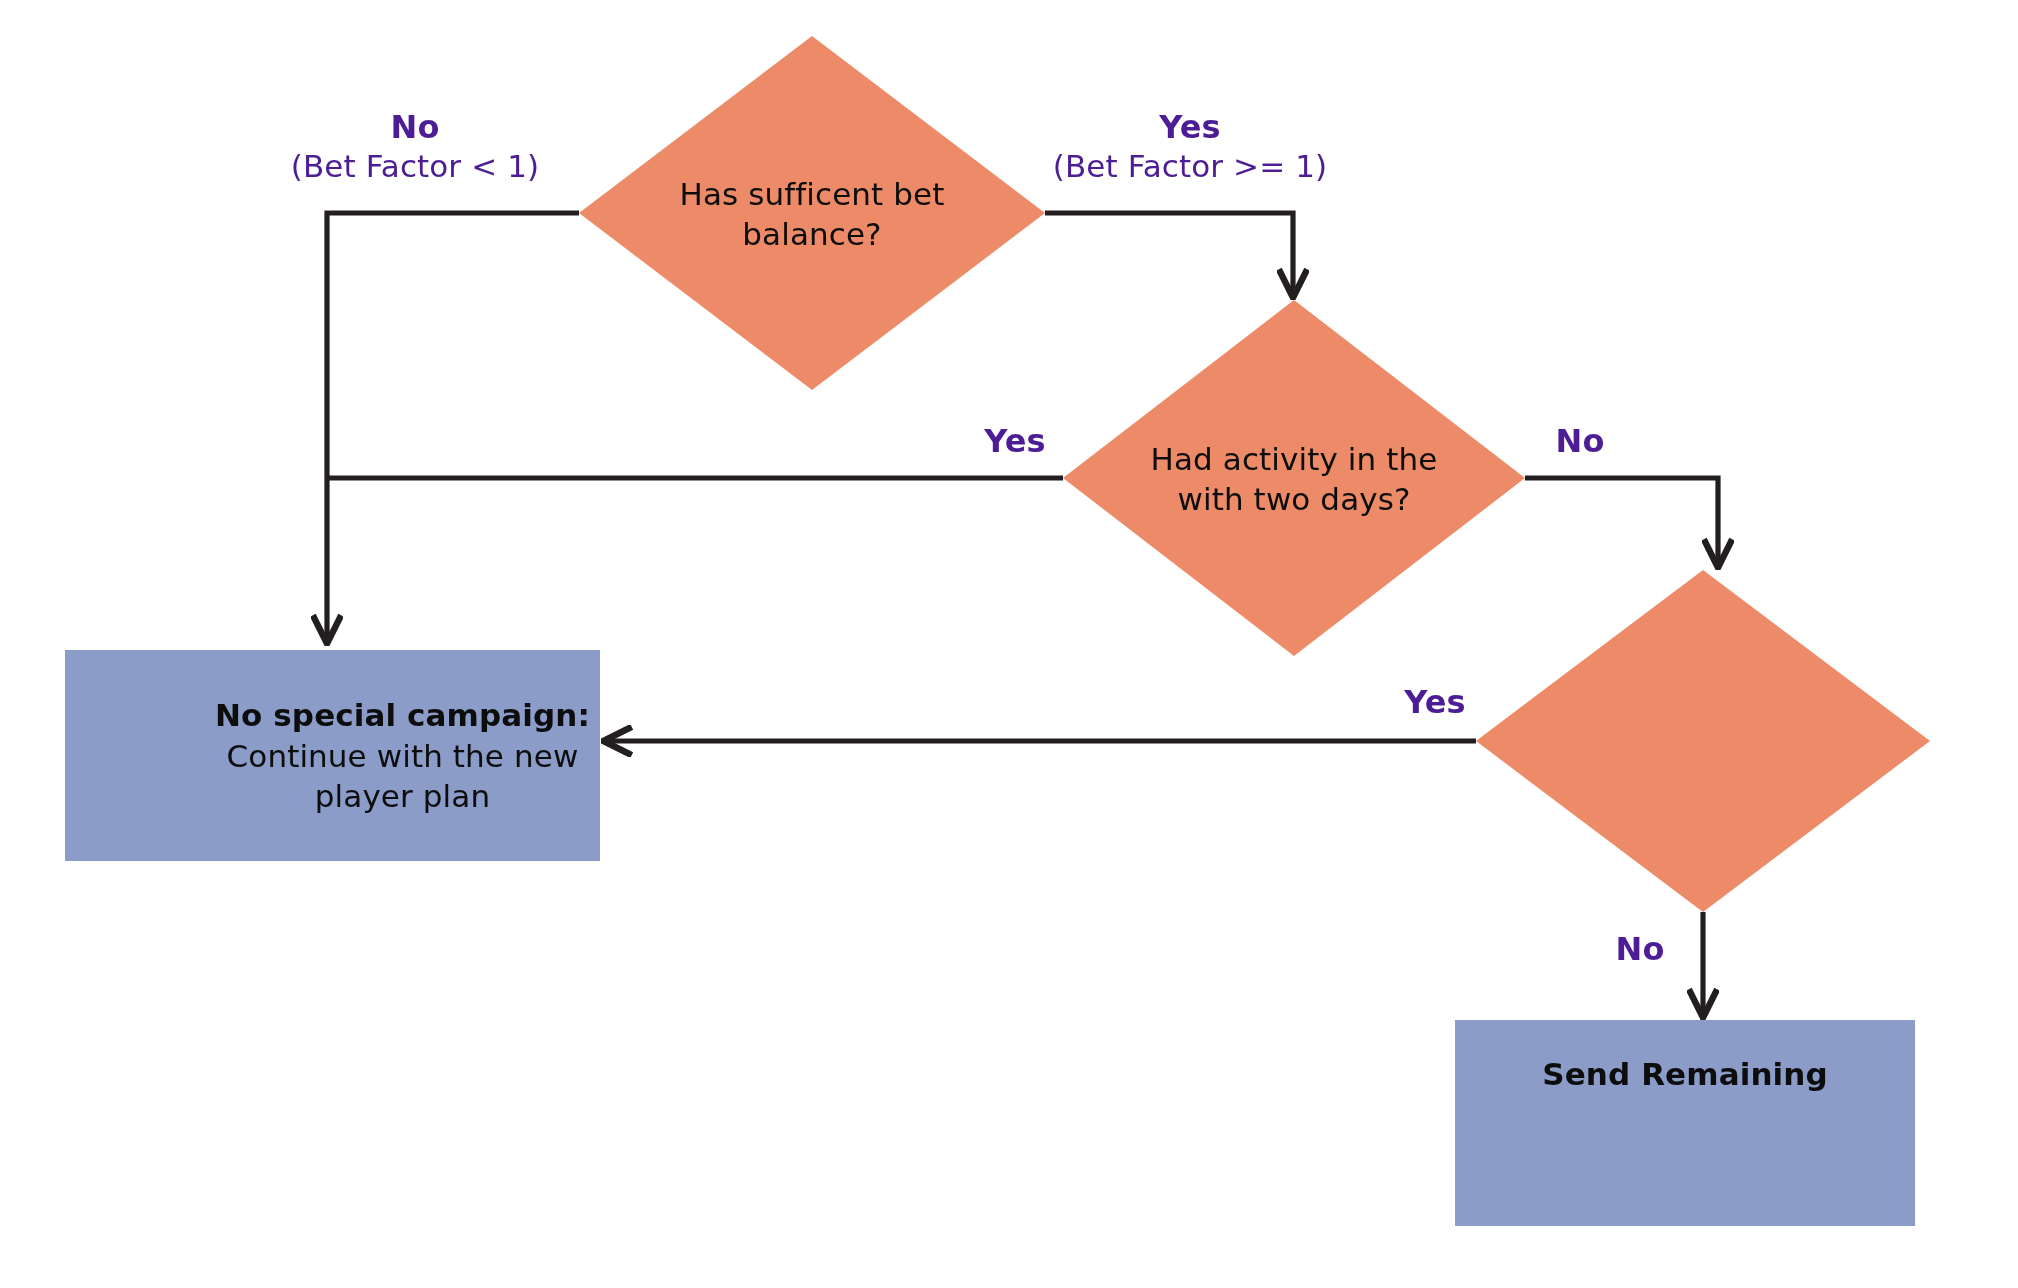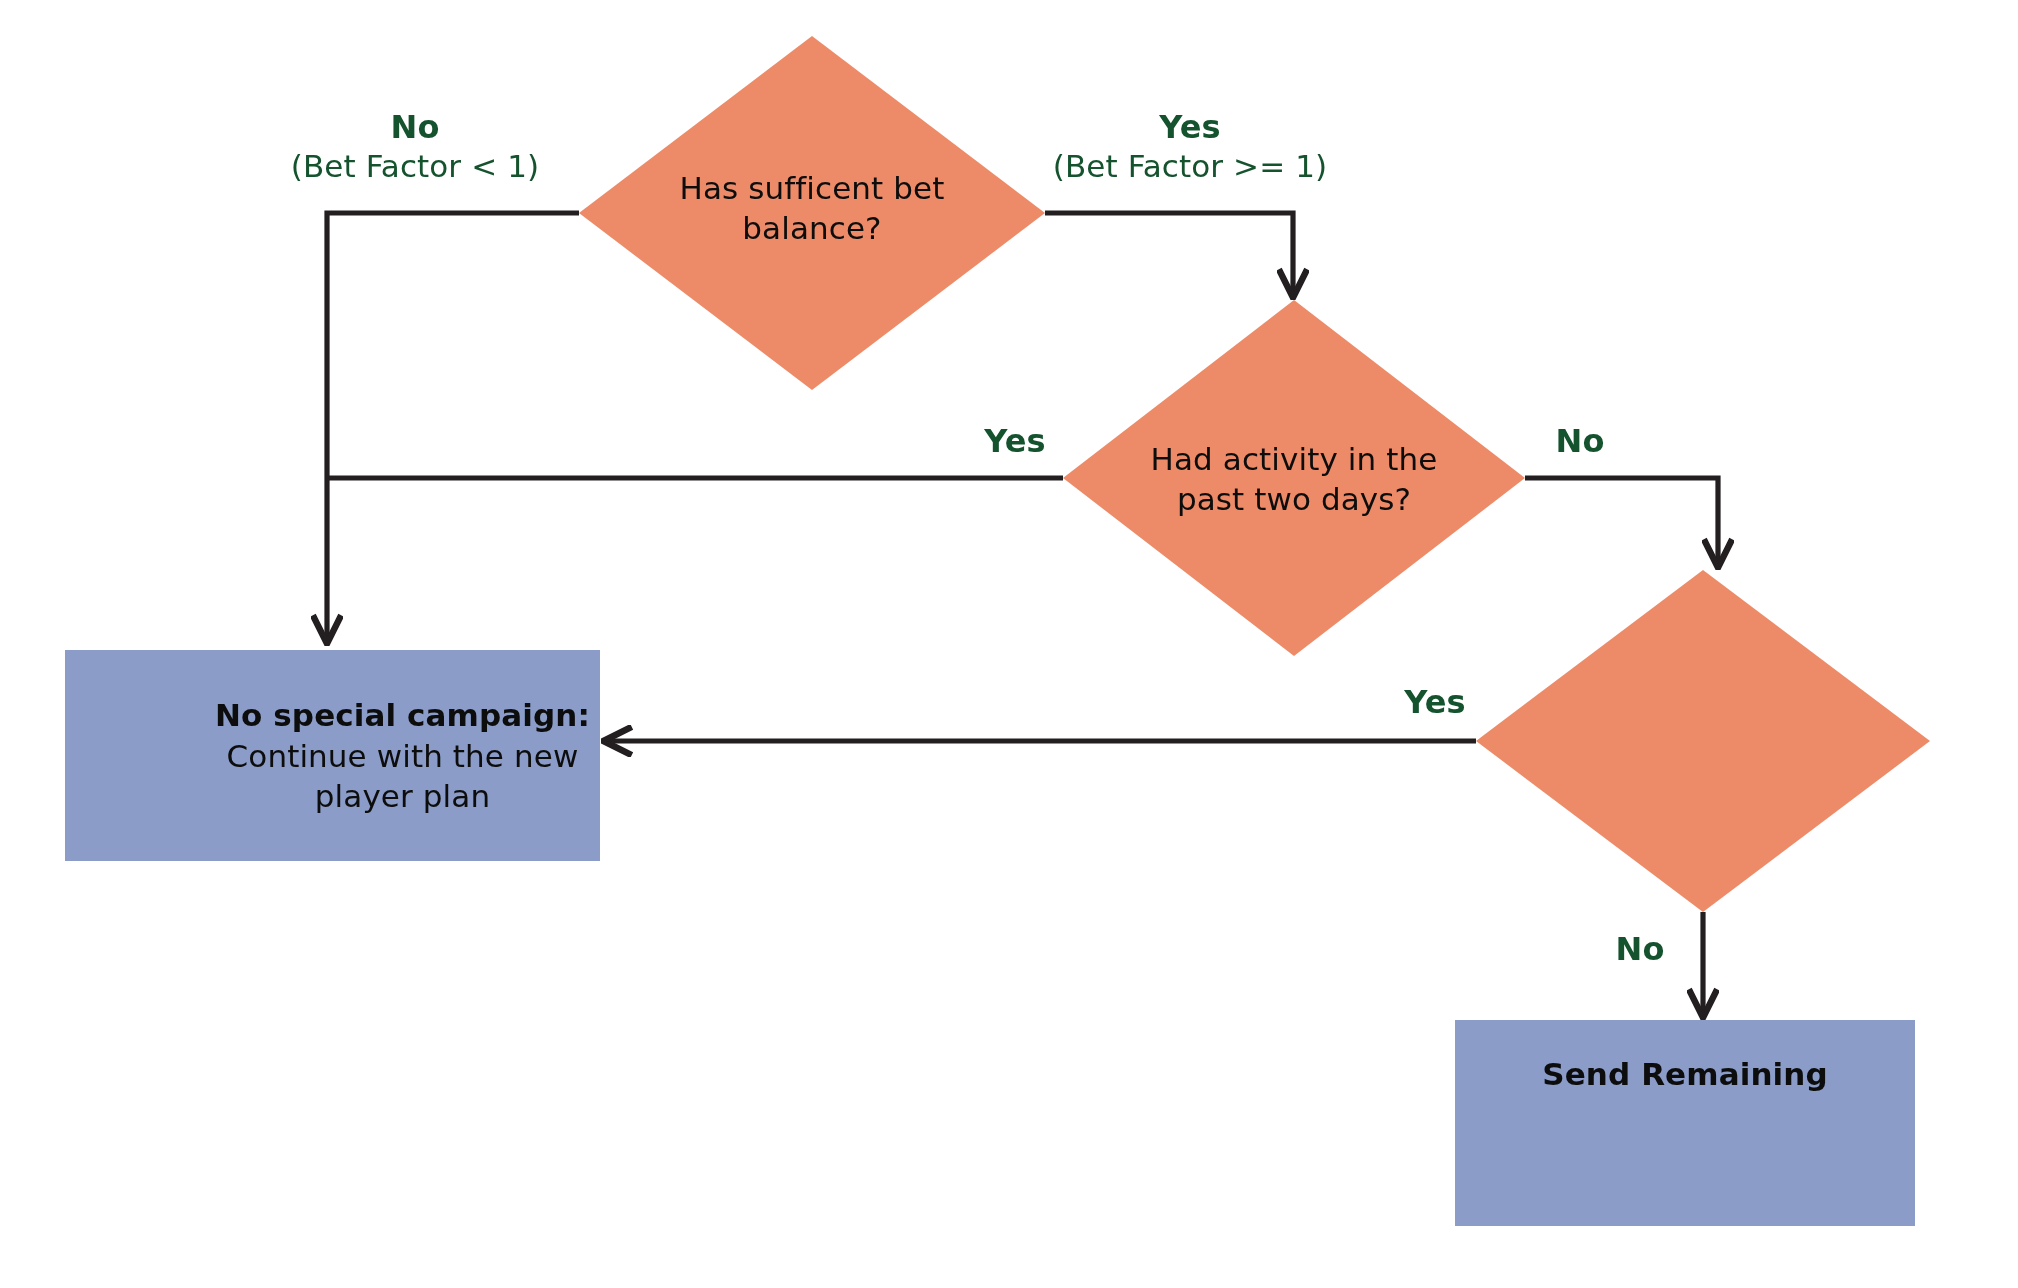--- a/index.html
+++ b/index.html
@@ -43,21 +43,21 @@
     font-size: 31px;
     line-height: 1.32;
     font-weight: 400;
     letter-spacing: 0.1px;
   }
   .process-label .strong {
     font-weight: 700;
   }
   .edge-label {
     position: absolute;
-    color: #14532d;
+    color: #4c1d95;
     text-align: center;
     white-space: nowrap;
   }
   .edge-label .yn {
     display: block;
     font-weight: 700;
     font-size: 32px;
     line-height: 1.22;
     letter-spacing: 0.2px;
   }
@@ -97,31 +97,31 @@
 
     <path d="M 1063,478 L 327,478" fill="none" stroke="#231f20" stroke-width="5.2" stroke-linecap="butt" stroke-linejoin="miter"></path>
 
     <path d="M 1525,478 L 1718,478 L 1718,567" fill="none" stroke="#231f20" stroke-width="5.2" stroke-linecap="butt" stroke-linejoin="miter" marker-end="url(#arrow)"></path>
 
     <path d="M 1476,741 L 604,741" fill="none" stroke="#231f20" stroke-width="5.2" stroke-linecap="butt" stroke-linejoin="miter" marker-end="url(#arrow)"></path>
 
     <path d="M 1703,912 L 1703,1017" fill="none" stroke="#231f20" stroke-width="5.2" stroke-linecap="butt" stroke-linejoin="miter" marker-end="url(#arrow)"></path>
   </svg>
 
-  <div class="node-label decision-label" style="left:612px; top:144px; width:400px; height:128px;">
+  <div class="node-label decision-label" style="left:612px; top:150px; width:400px; height:128px;">
     <div>
       <div>Has sufficent bet</div>
       <div>balance?</div>
     </div>
   </div>
 
   <div class="node-label decision-label" style="left:1094px; top:415px; width:400px; height:128px;">
     <div>
       <div>Had activity in the</div>
-      <div>past two days?</div>
+      <div>with two days?</div>
     </div>
   </div>
 
 
   <div class="node-label process-label" style="left:75px; top:680px; width:515px; height:152px;justify-content:flex-end;">
     <div>
       <div class="strong">No special campaign:</div>
       <div>Continue with the new</div>
       <div>player plan</div>
     </div>

